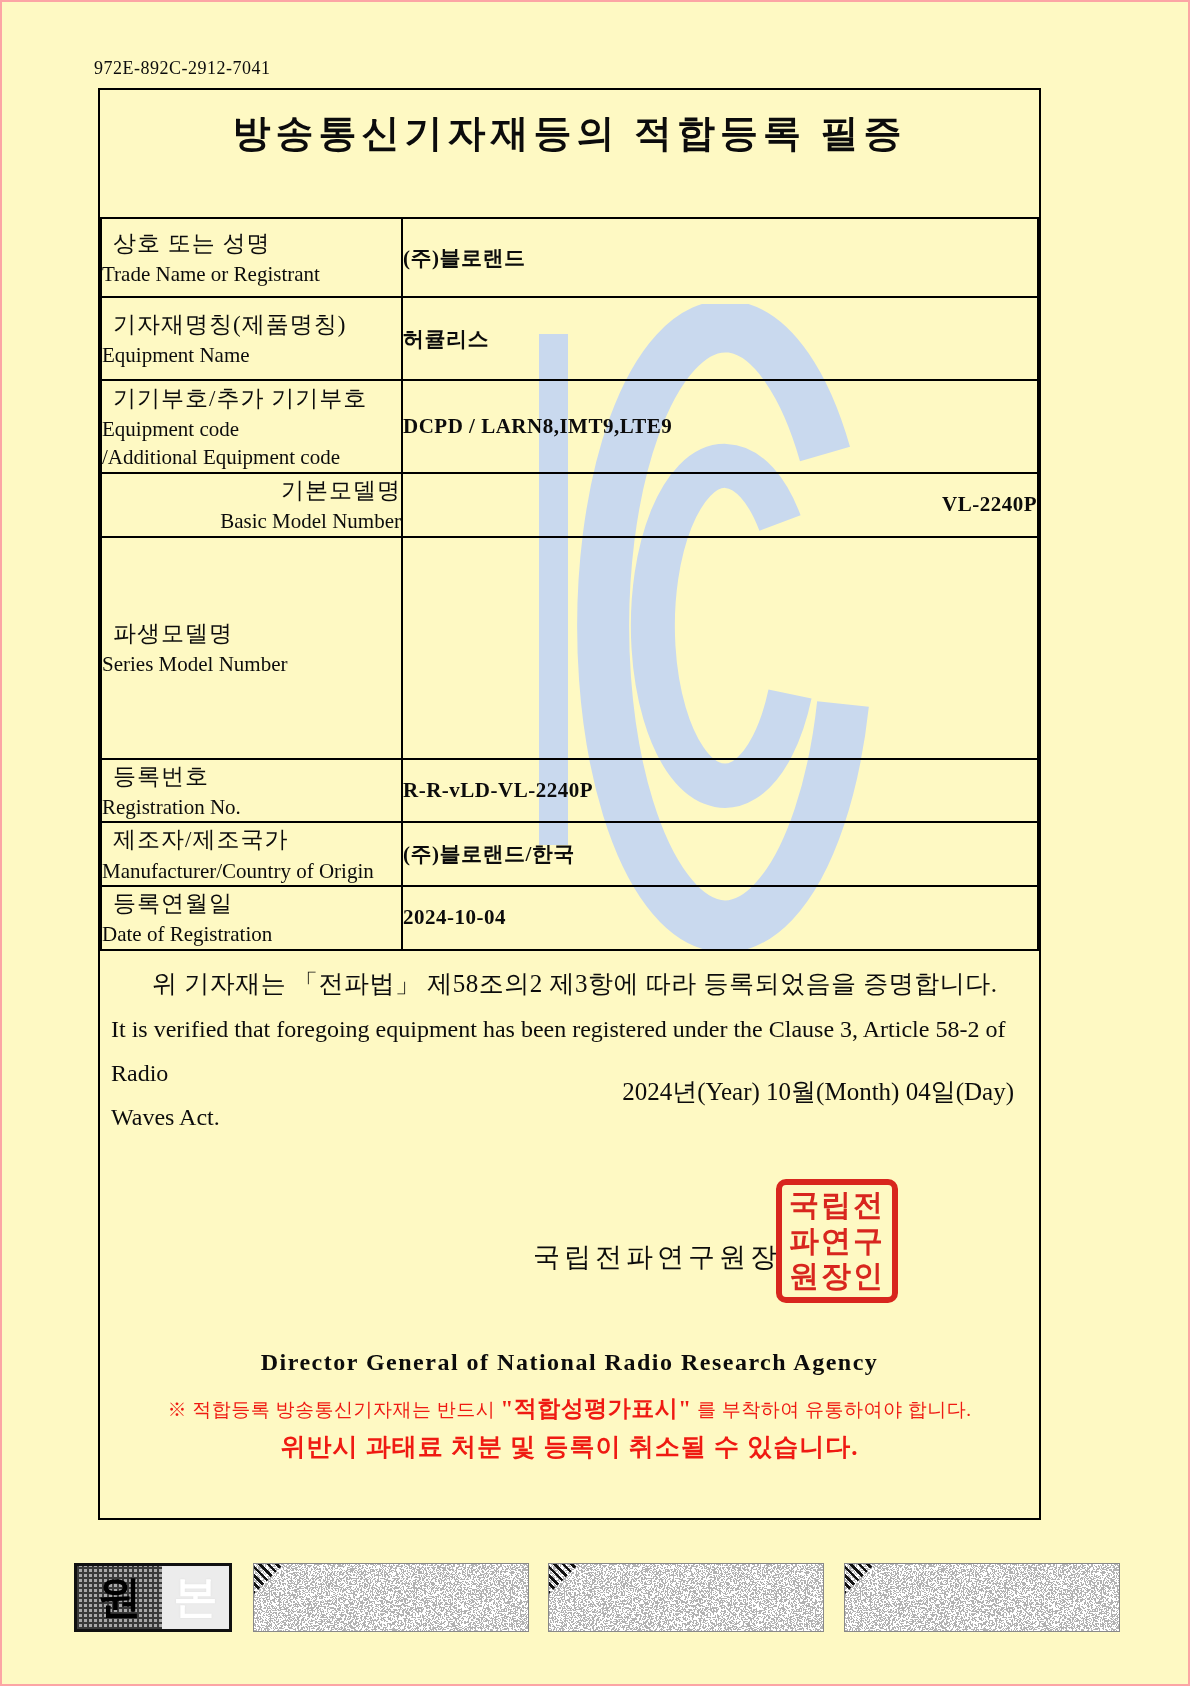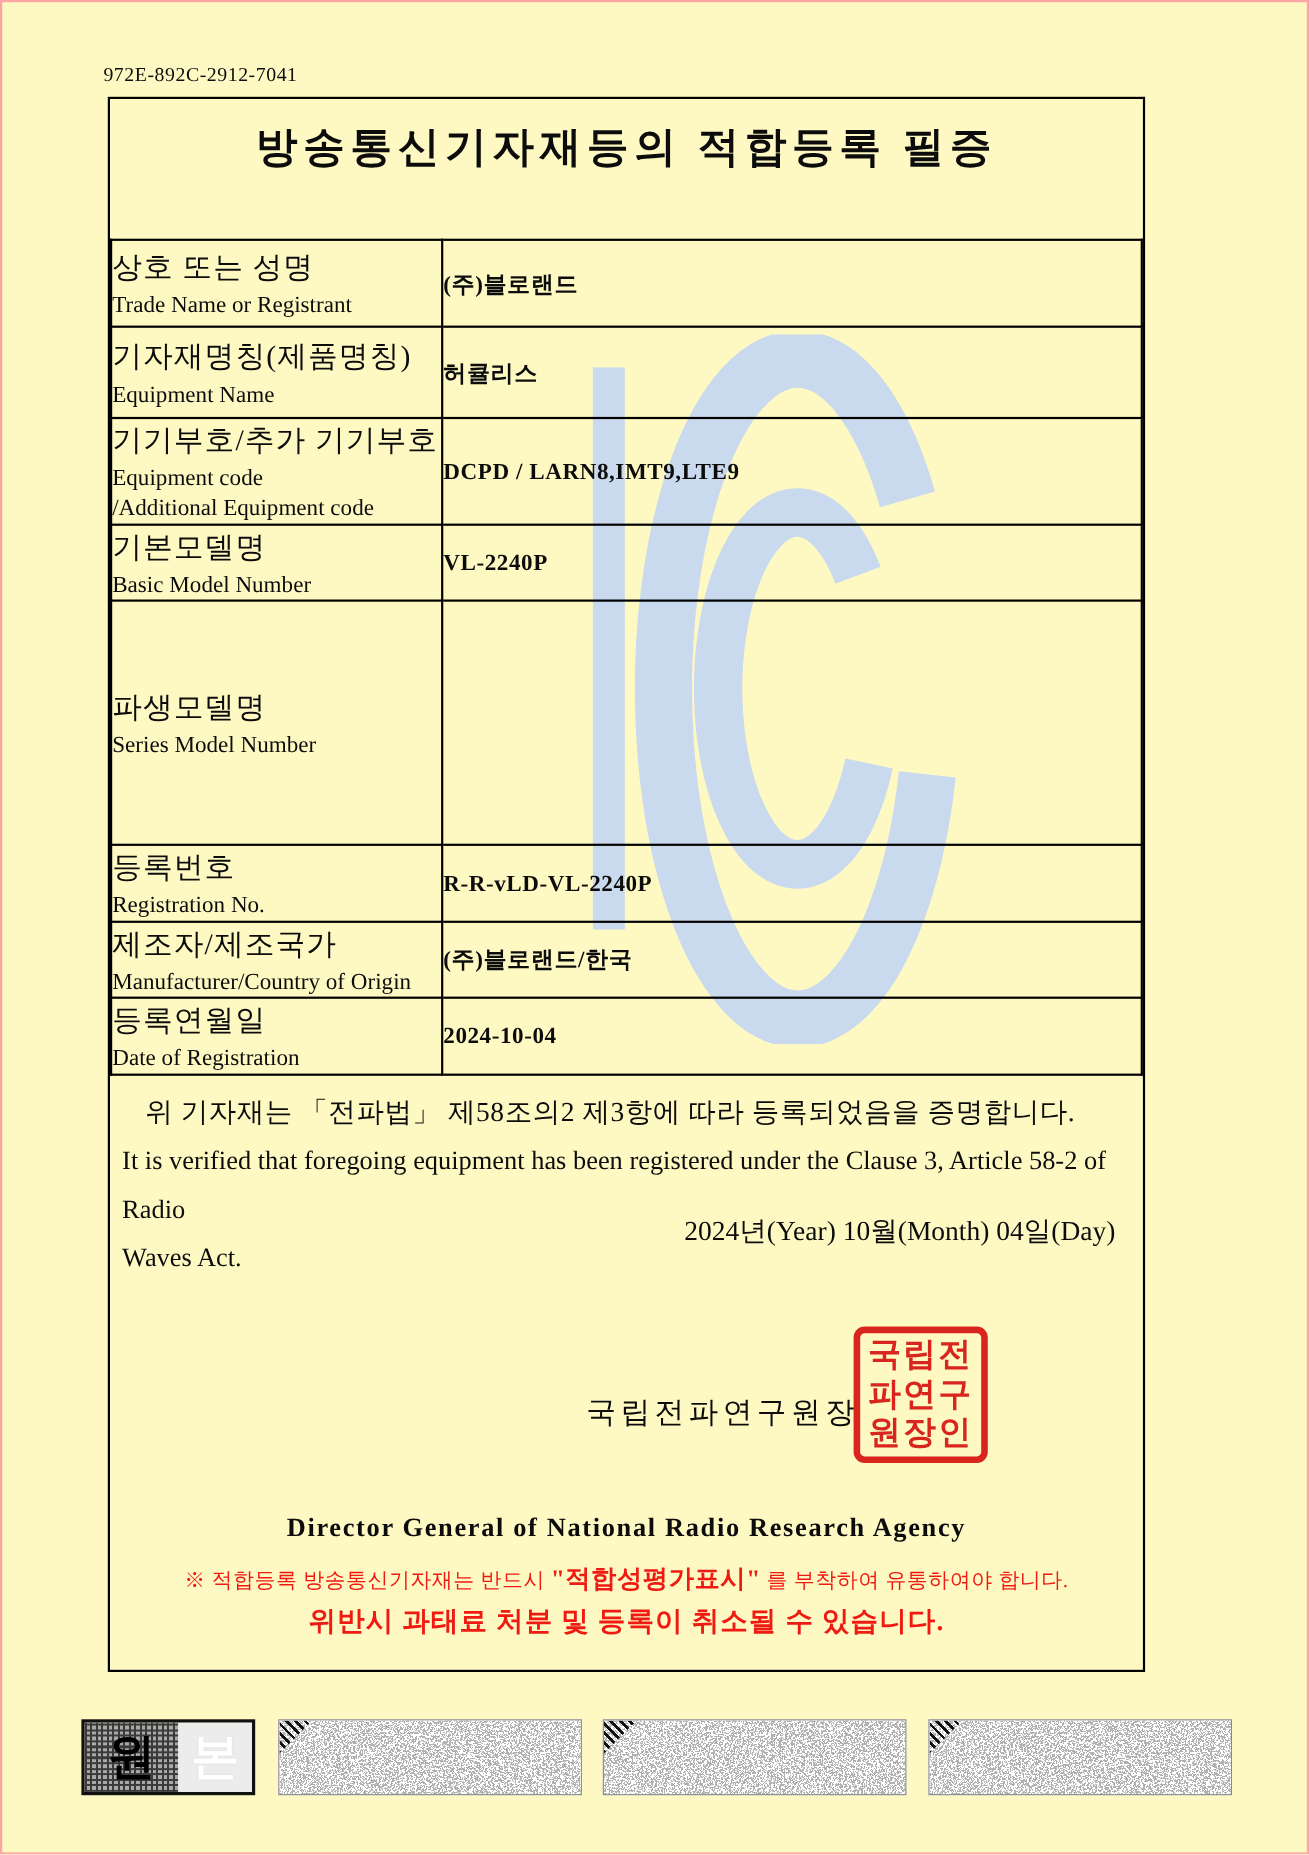--- a/index.html
+++ b/index.html
@@ -17,30 +17,30 @@
   .kc-watermark{position:absolute;left:424px;top:214px;width:360px;height:645px;z-index:0;pointer-events:none;}
   
   .title-block{position:relative;height:127px;z-index:1;}
   .cert-title{ text-align:center;padding-top:18px;font-size:38px;font-weight:bold;letter-spacing:5px;}
   .cert-subtitle{text-align:center;font-size:25px;margin-top:10px;letter-spacing:.3px;}
   
   table.cert-table{border-collapse:collapse;width:100%;table-layout:fixed;position:relative;z-index:1;}
   table.cert-table td{border:2px solid #000;padding:0;vertical-align:middle;background:transparent;}
   table.cert-table{border-top:2px solid #000;}
   td.lbl{width:299px;padding:6px 6px 6px 13px;}
-  .lbl-ko{font-size:27px;letter-spacing:1px;line-height:1.45;}
+  .lbl-ko{font-size:23px;letter-spacing:1px;line-height:1.45;margin-left:11px;}
   .lbl-en{font-size:21px;line-height:1.35;}
   .lbl-en2{font-size:21px;line-height:1.3;}
   td.val{padding-left:14px;font-size:21px;font-weight:bold;letter-spacing:.5px;
          font-family:"Liberation Serif","DejaVu Serif",serif;}
-  tr.r1{height:79px;} tr.r2{height:83px;} tr.r3{height:93px;} tr.r4{height:50px;}
+  tr.r1{height:79px;} tr.r2{height:83px;} tr.r3{height:93px;} tr.r4{height:50px;text-align:right;}
   tr.r5{height:222px;} tr.r6{height:63px;} tr.r7{height:63px;} tr.r8{height:63px;} tr.r9{height:58px;}
   
   .statement{position:relative;height:514px;z-index:1;}
-  .st-ko{position:absolute;left:0;right:10px;top:16px;padding-left:32px;font-size:25px;letter-spacing:.5px;}
+  .st-ko{position:absolute;left:0;right:10px;top:16px;padding-left:52px;font-size:25px;letter-spacing:.5px;}
   .st-en{position:absolute;left:11px;right:8px;top:56px;font-size:24px;line-height:44px;}
   .st-date{position:absolute;right:25px;top:124px;font-size:25px;}
   .st-issuer{position:absolute;left:433px;top:288px;font-size:27px;letter-spacing:4px;}
   .seal{
     position:absolute;left:676px;top:228px;width:122px;height:124px;box-sizing:border-box;
     border:6px solid #d8261e;border-radius:10px;color:#d8261e;
     display:flex;flex-direction:column;justify-content:space-evenly;align-items:center;
     font-family:"DejaVu Sans","Liberation Sans",sans-serif;font-weight:bold;
   }
   .seal-row{font-size:30px;line-height:1;letter-spacing:2px;}

